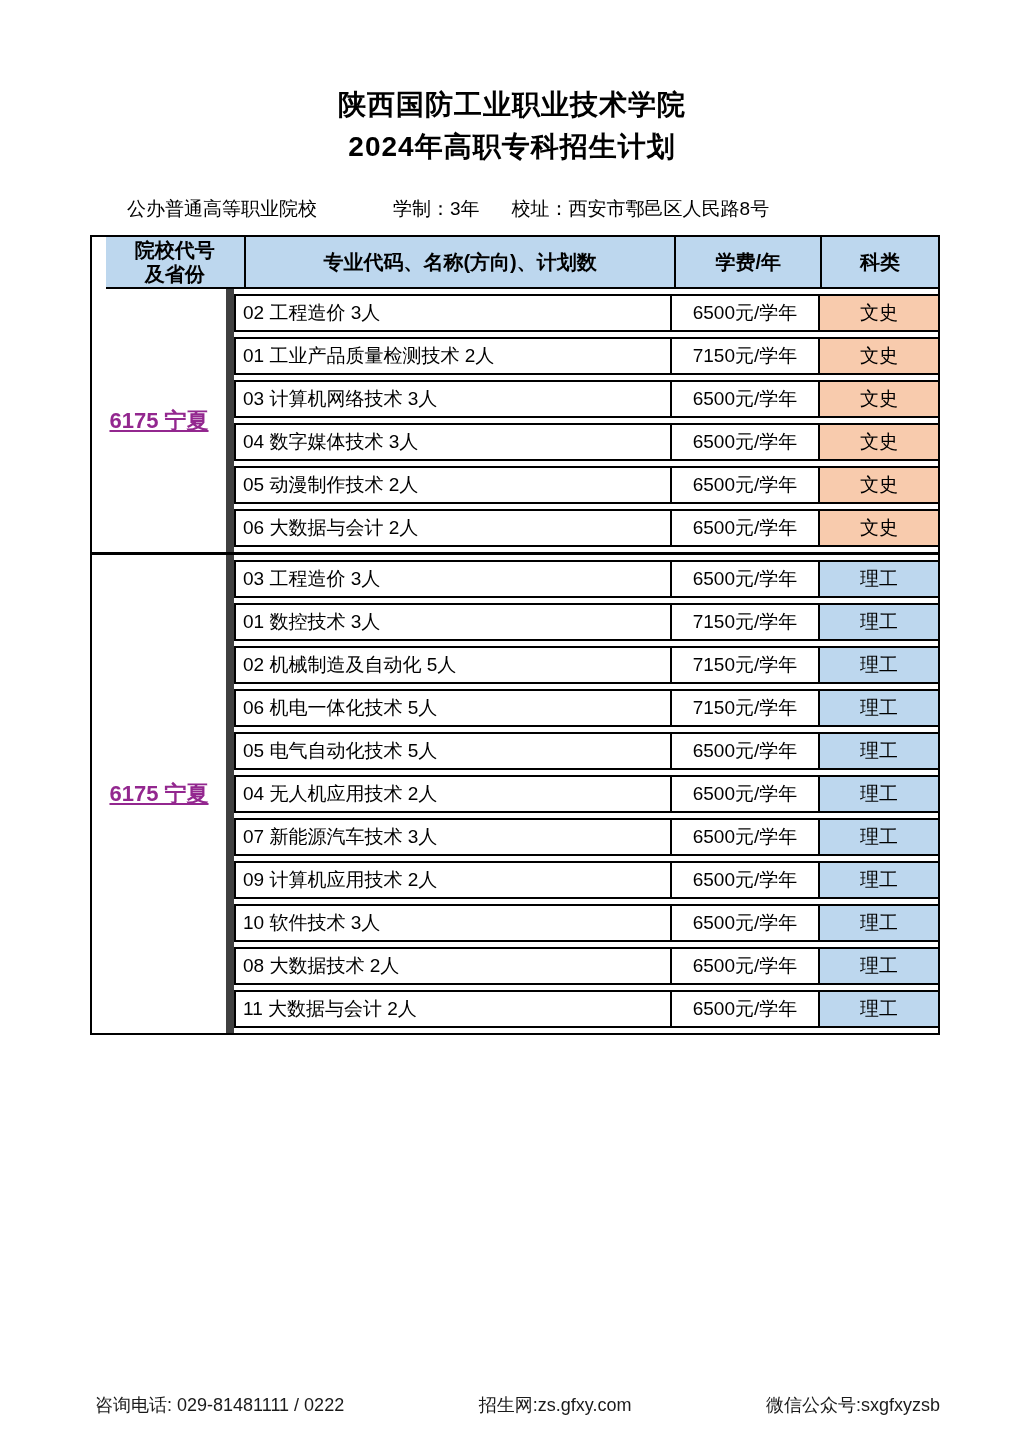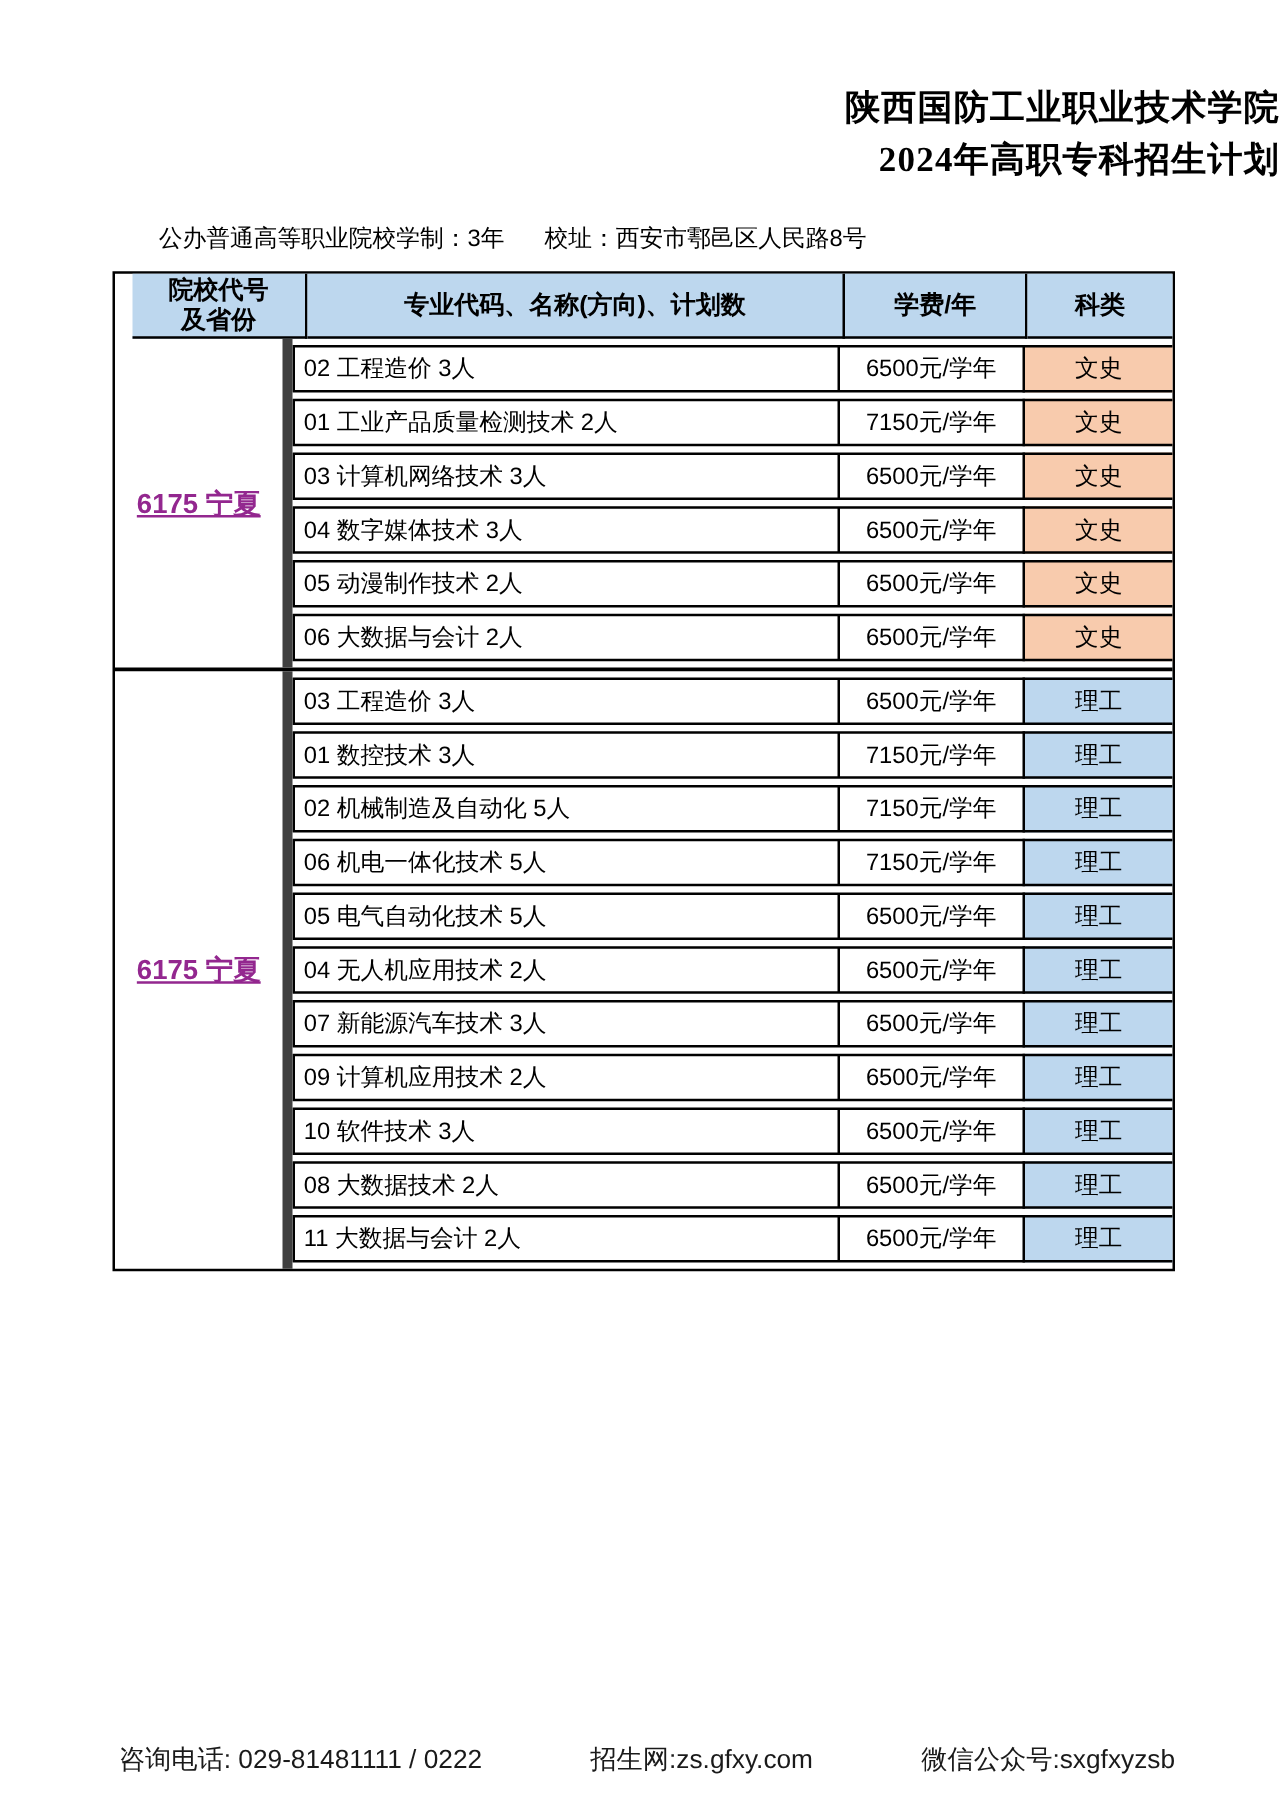--- a/index.html
+++ b/index.html
@@ -10,37 +10,36 @@
     color: #000;
   }
   .page {
     position: relative;
     width: 1024px;
     height: 1447px;
     background: #fff;
     overflow: hidden;
   }
   .title-block {
-    padding-top: 66px;
-    text-align: right;
-    font-family: Liberation Serif, serif;
+    padding-top: 84px;
+    text-align: center;
   }
   .title-line {
     font-size: 28px;
     font-weight: bold;
     line-height: 42px;
     letter-spacing: 1px;
   }
   .info-line {
     margin: 28px 0 0 127px;
     font-size: 19px;
     display: flex;
     align-items: baseline;
   }
-  .info-line .school-type { }
+  .info-line .school-type { margin-right: 76px; }
   .info-line .schooling   { margin-right: 32px; }
 
   
   .enroll-table {
     margin: 13px 0 0 90px;
     width: 846px;
     border: 2px solid #000;
     background: #fff;
   }
   .header-row {
@@ -118,21 +117,21 @@
   .section-wenshi .cell.category { background: var(--wenshi-bg, #F8CBAD); }
   .section-ligong .cell.category { background: var(--ligong-bg, #BDD7EE); }
 
   .footer {
     position: absolute;
     top: 1393px;
     left: 95px;
     width: 845px;
     display: flex;
     justify-content: space-between;
-    font-size: 21px;
+    font-size: 18px;
     color: #1a1a1a;
     gap: 40px;
   }
 </style>
 </head>
 <body>
 
 <div class="page">
 
   <div class="title-block">

